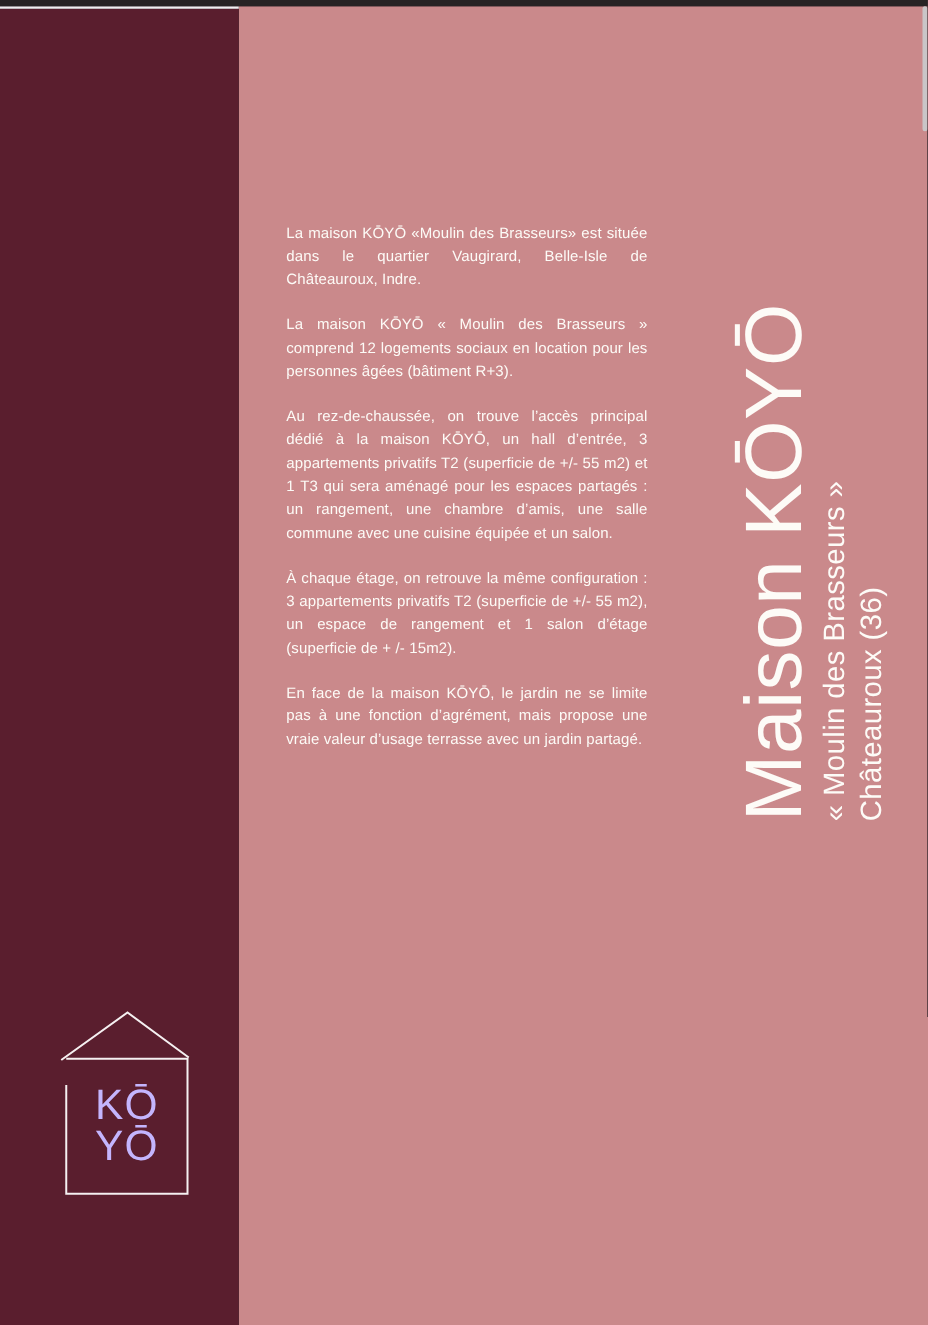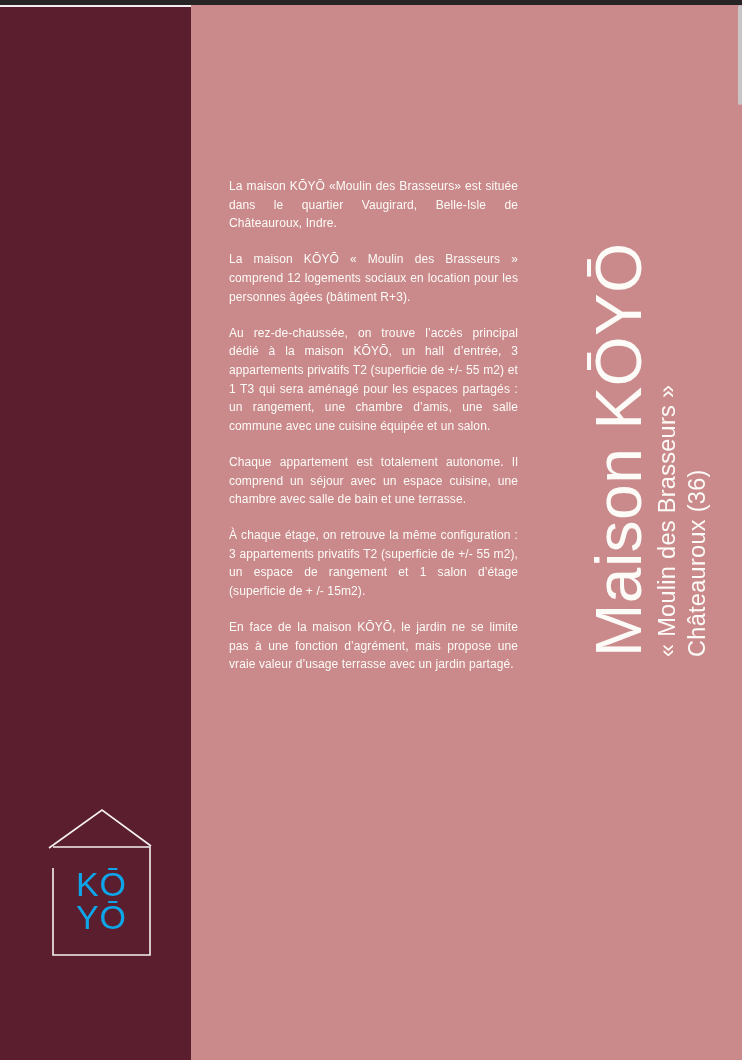--- a/index.html
+++ b/index.html
@@ -96,21 +96,21 @@
     width: 112px; height: 156px;
   }
   .logo-text {
     position: absolute;
     left: 9px; top: 43px;
     width: 97px; height: 108px;
     display: flex;
     flex-direction: column;
     align-items: center;
     justify-content: center;
-    color: #0ea5e9;
+    color: #c4b5fd;
     font-size: 34px;
     line-height: 33px;
     font-weight: 400;
     letter-spacing: 1px;
     text-align: center;
   }
 </style>
 </head>
 <body>
 
@@ -119,21 +119,20 @@
   <div class="main-panel"></div>
   <div class="sidebar-panel"></div>
   <div class="top-bar"></div>
   <div class="page-edge-line"></div>
   <div class="scrollbar-thumb"></div>
 
   <div class="text-column">
     <p>La maison KŌYŌ «Moulin des Brasseurs» est située dans le quartier Vaugirard, Belle-Isle de Châteauroux, Indre.</p>
     <p>La maison KŌYŌ « Moulin des Brasseurs » comprend 12 logements sociaux en location pour les personnes âgées (bâtiment R+3).</p>
     <p>Au rez-de-chaussée, on trouve l’accès principal dédié à la maison KŌYŌ, un hall d’entrée, 3 appartements privatifs T2 (superficie de +/- 55 m2) et 1 T3 qui sera aménagé pour les espaces partagés : un rangement, une chambre d’amis, une salle commune avec une cuisine équipée et un salon.</p>
-    <p>Chaque appartement est totalement autonome. Il comprend un séjour avec un espace cuisine, une chambre avec salle de bain et une terrasse.</p>
     <p>À chaque étage, on retrouve la même configuration : 3 appartements privatifs T2 (superficie de +/- 55 m2), un espace de rangement et 1 salon d’étage (superficie de + /- 15m2).</p>
     <p>En face de la maison KŌYŌ, le jardin ne se limite pas à une fonction d’agrément, mais propose une vraie valeur d’usage terrasse avec un jardin partagé.</p>
   </div>
 
   <div class="vtitle-block">
     <div class="vtitle-main">Maison KŌYŌ</div>
     <div class="vtitle-sub">« Moulin des Brasseurs »</div>
     <div class="vtitle-sub">Châteauroux (36)</div>
   </div>
 

